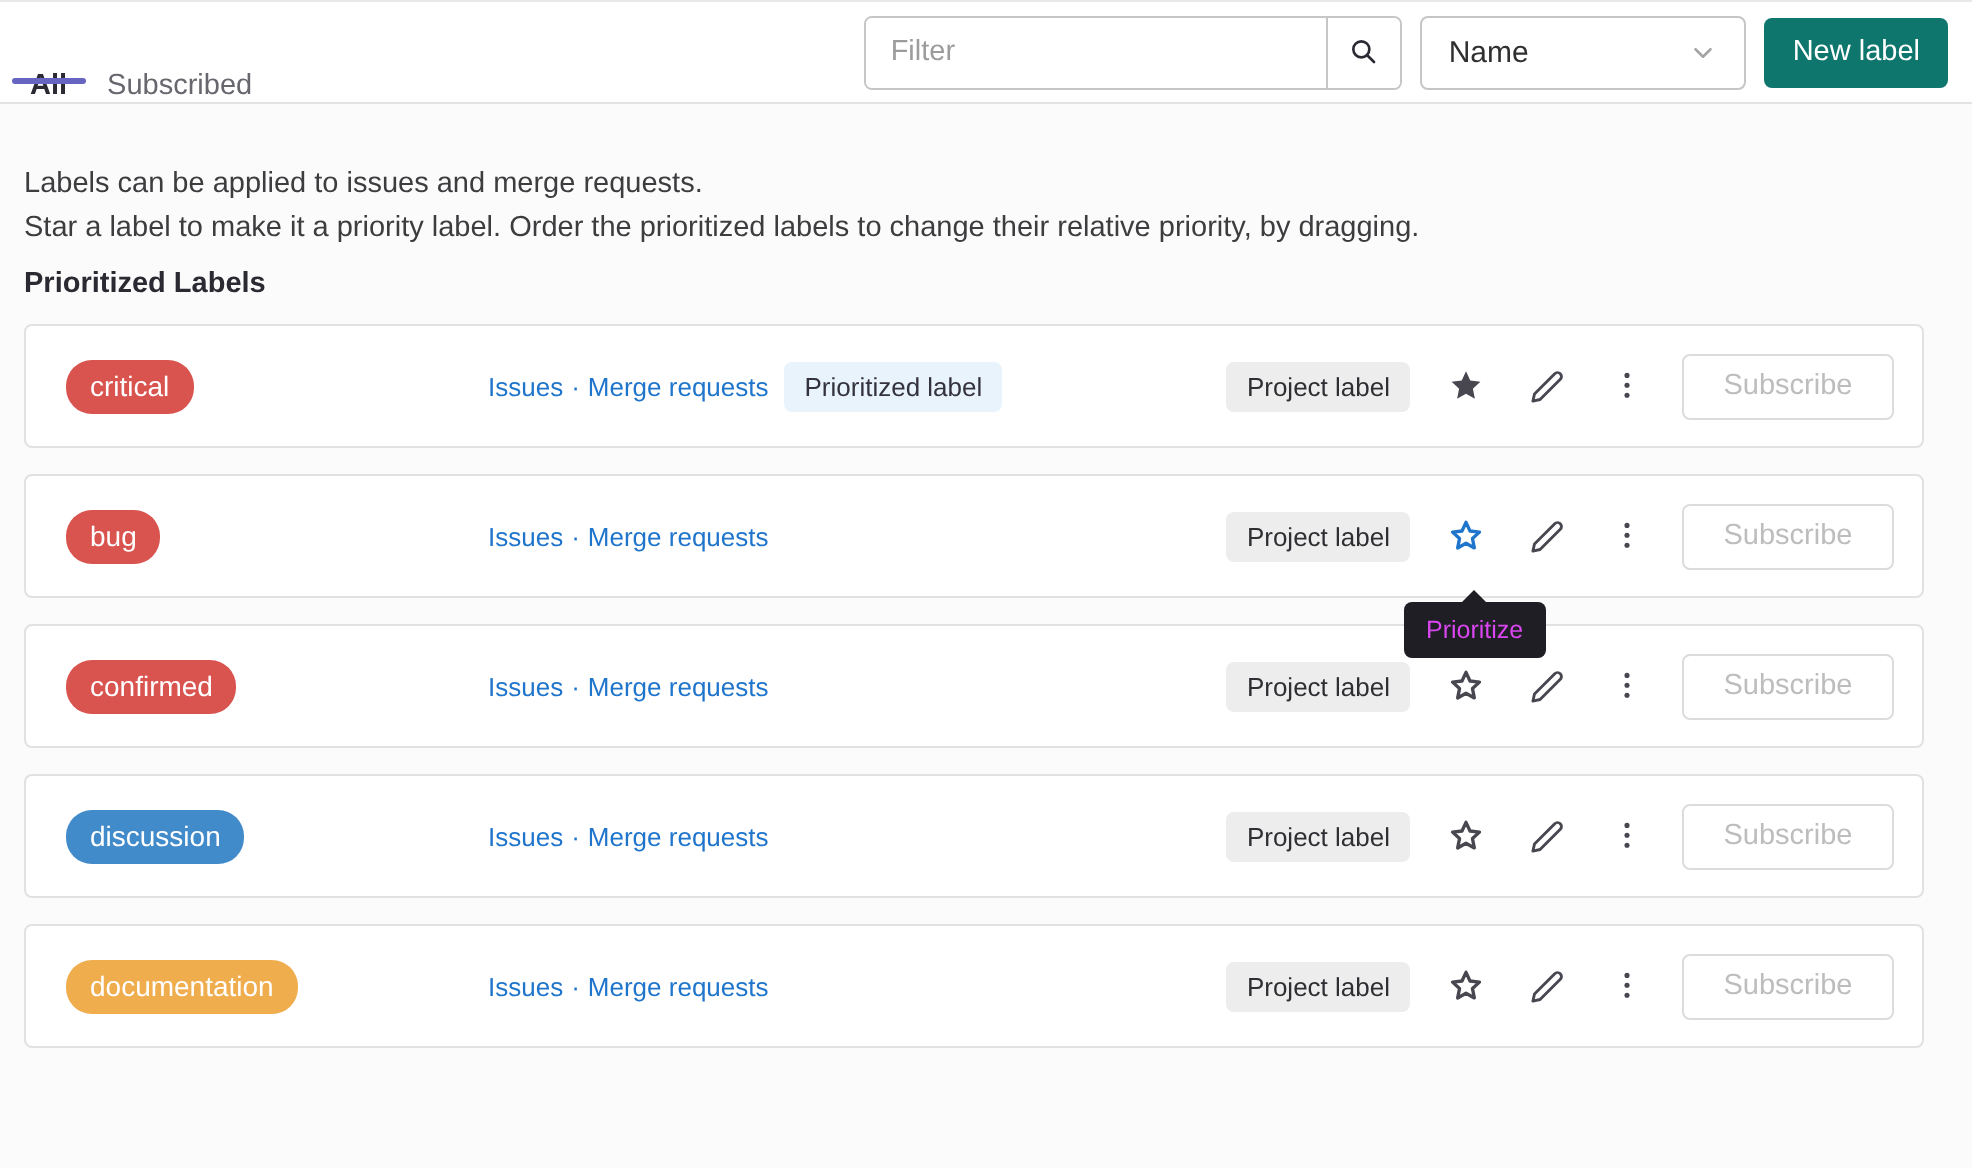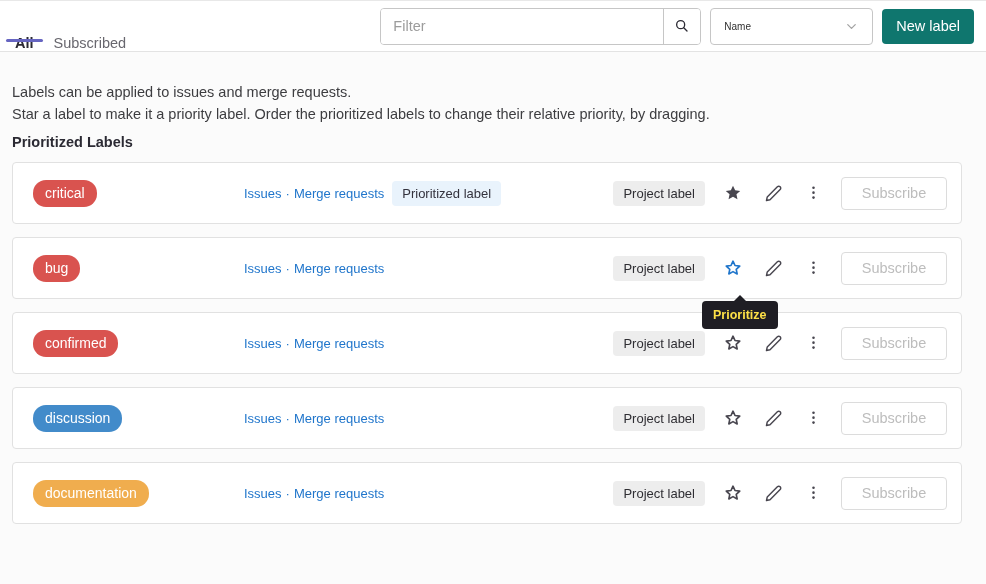--- a/index.html
+++ b/index.html
@@ -37,21 +37,21 @@
     content: "";
     position: absolute;
     left: 1px; right: 1px; bottom: 9px;
     height: 3px;
     border-radius: 2px;
     background: #6665c1;
   }
   .header-controls { margin-left: auto; display: flex; align-items: center; gap: 9px; }
   .filter-group {
     display: flex;
-    width: 321px; height: 37px;
+    width: 269px; height: 37px;
     border: 1px solid #c6c6c6;
     border-radius: 4px;
     background: #fff;
     overflow: hidden;
   }
   .filter-input {
     flex: 1; border: none; outline: none;
     padding: 0 12px;
     font-family: inherit; font-size: 14.5px; color: #303030;
   }
@@ -62,21 +62,21 @@
     background: #fff; color: #2b2a33;
     display: flex; align-items: center; justify-content: center;
     cursor: pointer;
   }
   .sort-dropdown {
     width: 163px; height: 37px;
     border: 1px solid #c6c6c6; border-radius: 4px;
     background: #fff;
     display: flex; align-items: center; justify-content: space-between;
     padding: 0 13px;
-    font-size: 10px; color: #303030;
+    font-size: 15px; color: #303030;
     cursor: pointer;
   }
   .chevron { color: #a3a3a3; display: flex; }
   .new-label-btn {
     height: 35px;
     padding: 0 14px;
     border: none; border-radius: 4px;
     color: #fff;
     font-family: inherit; font-size: 14.5px;
     cursor: pointer;
@@ -141,27 +141,26 @@
     background: #fff;
     border: 1px solid #dcdcdc; border-radius: 4px;
     color: #bdbdbd;
     font-family: inherit; font-size: 14.5px;
     cursor: pointer;
   }
   .tooltip {
     position: absolute;
     top: 63px; left: 689px;
     background: #1f1e24;
-    color: #fde047;
+    color: #d946ef;
     font-size: 12.5px;
     padding: 7px 11px;
     border-radius: 4px;
     white-space: nowrap;
     z-index: 5;
-    font-weight: bold;
   }
   .tooltip::before {
     content: "";
     position: absolute;
     top: -6px; left: 50%;
     transform: translateX(-50%);
     border-left: 7px solid transparent;
     border-right: 7px solid transparent;
     border-bottom: 7px solid #1f1e24;
   }

